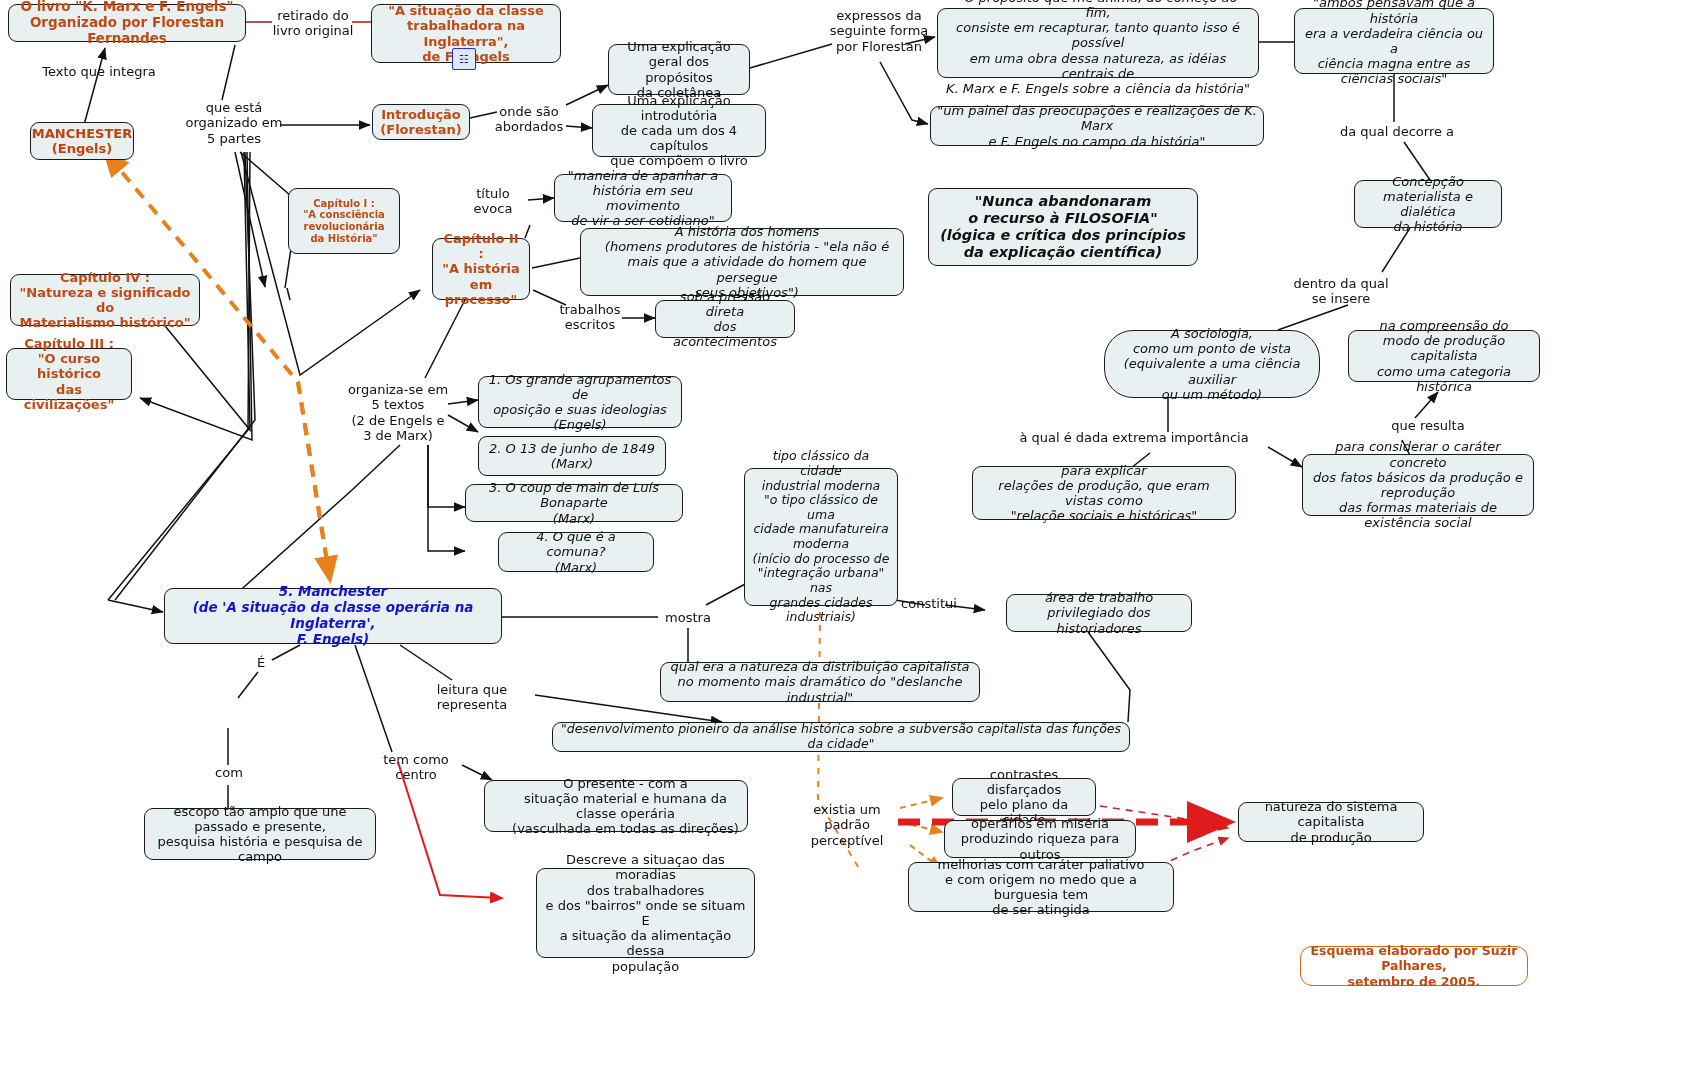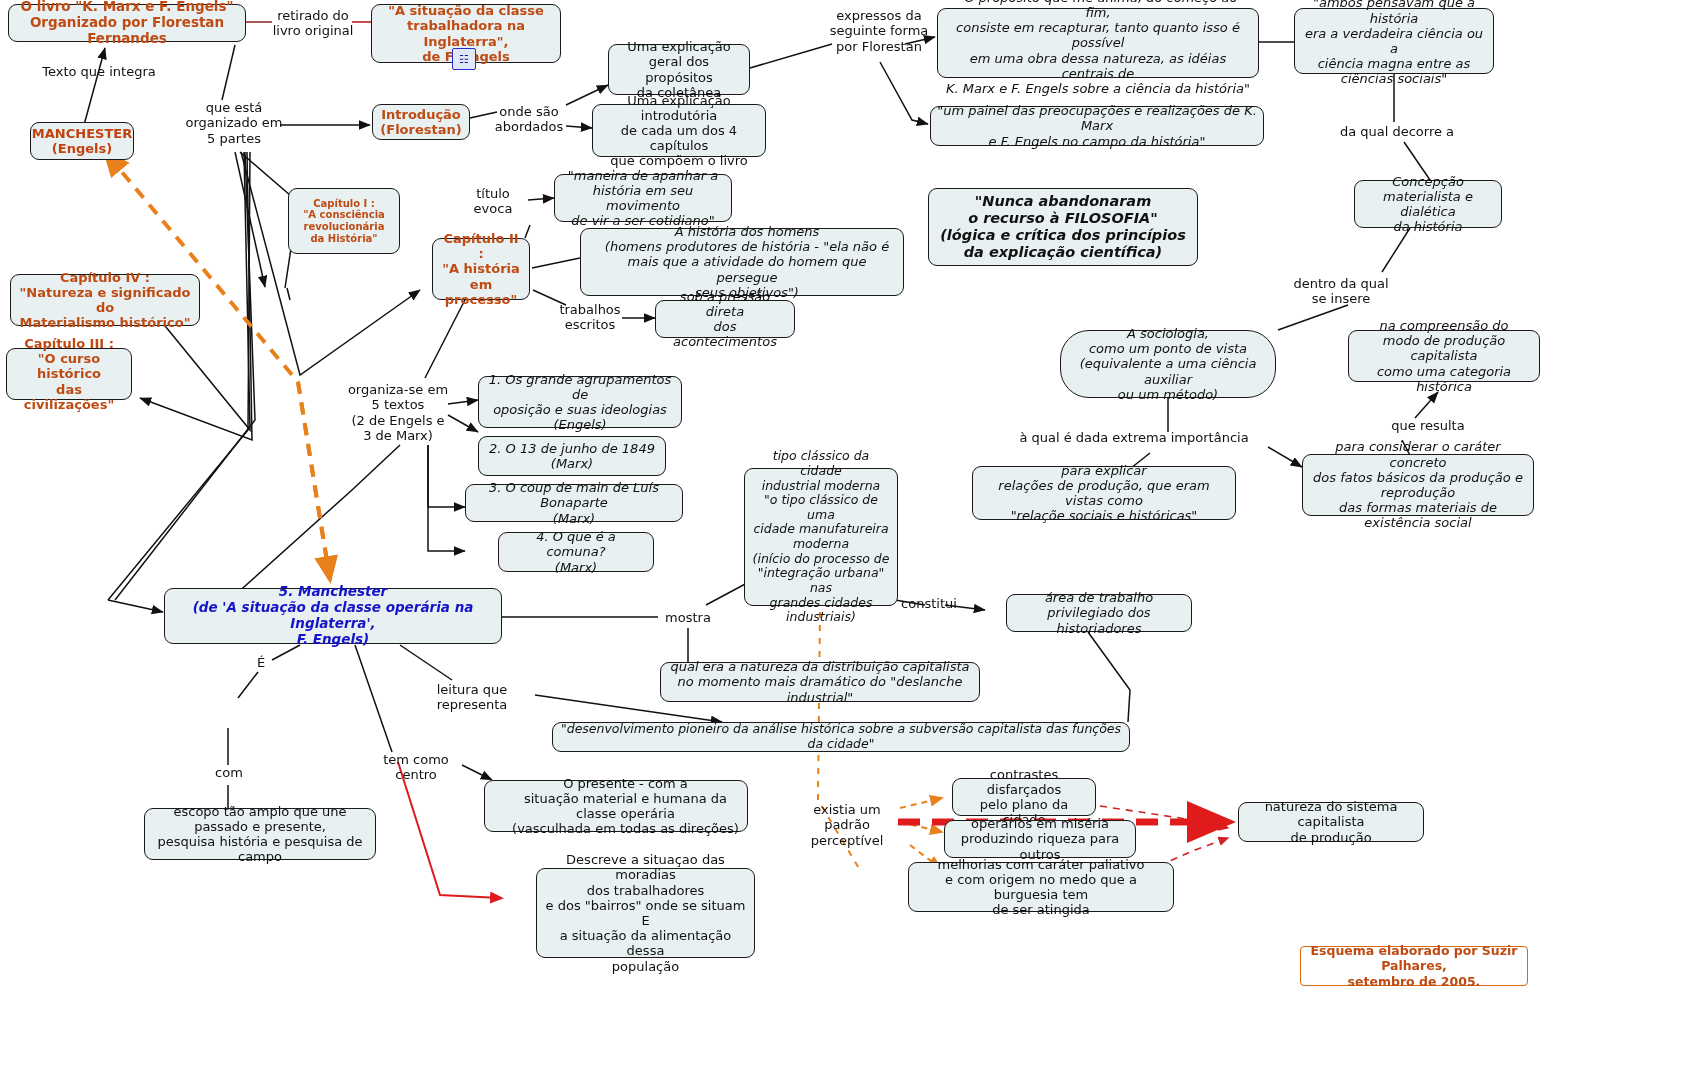--- a/index.html
+++ b/index.html
@@ -68,21 +68,21 @@
     text-align: center;
     line-height: 1.18;
     white-space: pre-line;
     background: transparent;
   }
   .credit {
     position: absolute;
     box-sizing: border-box;
     background: #ffffff;
     border: 1.6px solid #d4690f;
-    border-radius: 4px;
+    border-radius: 12px;
     color: #bf4a12;
     font-weight: bold;
     font-size: 12.5px;
     text-align: center;
     line-height: 1.25;
     padding: 4px 8px;
     white-space: pre-line;
     display: flex;
     align-items: center;
     justify-content: center;
@@ -304,21 +304,21 @@
 seus objetivos")</div>
 
   <div class="node italic" style="left:655px; top:300px; width:140px; height:38px;">sob a pressão direta
 dos acontecimentos</div>
 
   <div class="node bolditalic" style="left:928px; top:188px; width:270px; height:78px; font-size:14.5px;">"Nunca abandonaram
 o recurso à FILOSOFIA"
 (lógica e crítica dos princípios
 da explicação científica)</div>
 
-  <div class="node italic" style="left:1060px; top:330px; width:216px; height:68px;border-radius:29px;">A sociologia,
+  <div class="node italic" style="left:1104px; top:330px; width:216px; height:68px;border-radius:29px;">A sociologia,
 como um ponto de vista
 (equivalente a uma ciência auxiliar
 ou um método)</div>
 
   <div class="node italic" style="left:1348px; top:330px; width:192px; height:52px;">na compreensão do
 modo de produção capitalista
 como uma categoria histórica</div>
 
   <div class="node italic" style="left:972px; top:466px; width:264px; height:54px;">para explicar
 relações de produção, que eram vistas como

